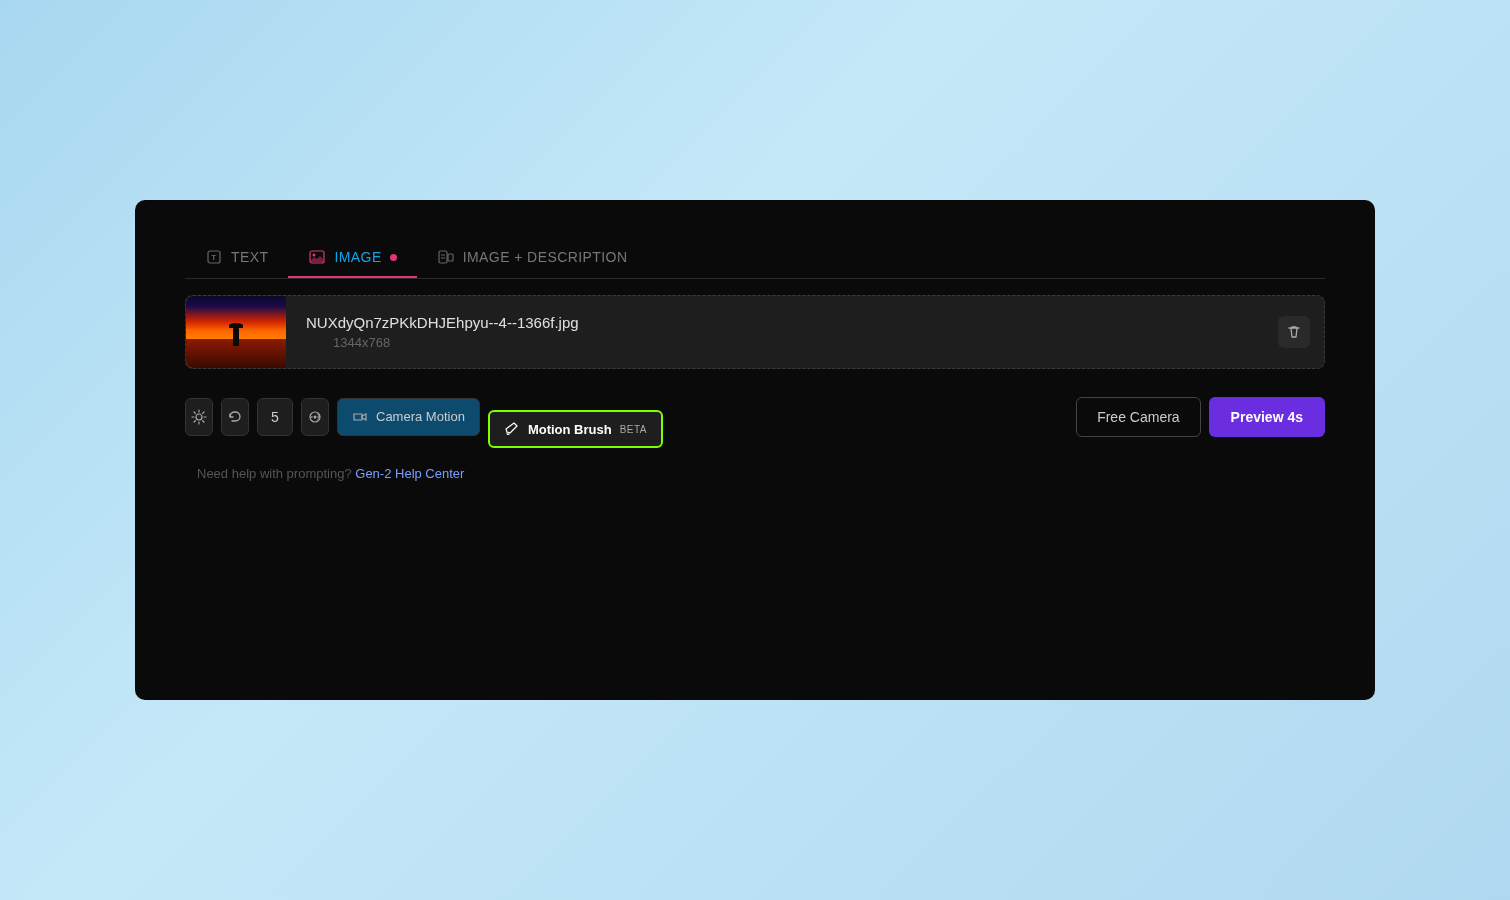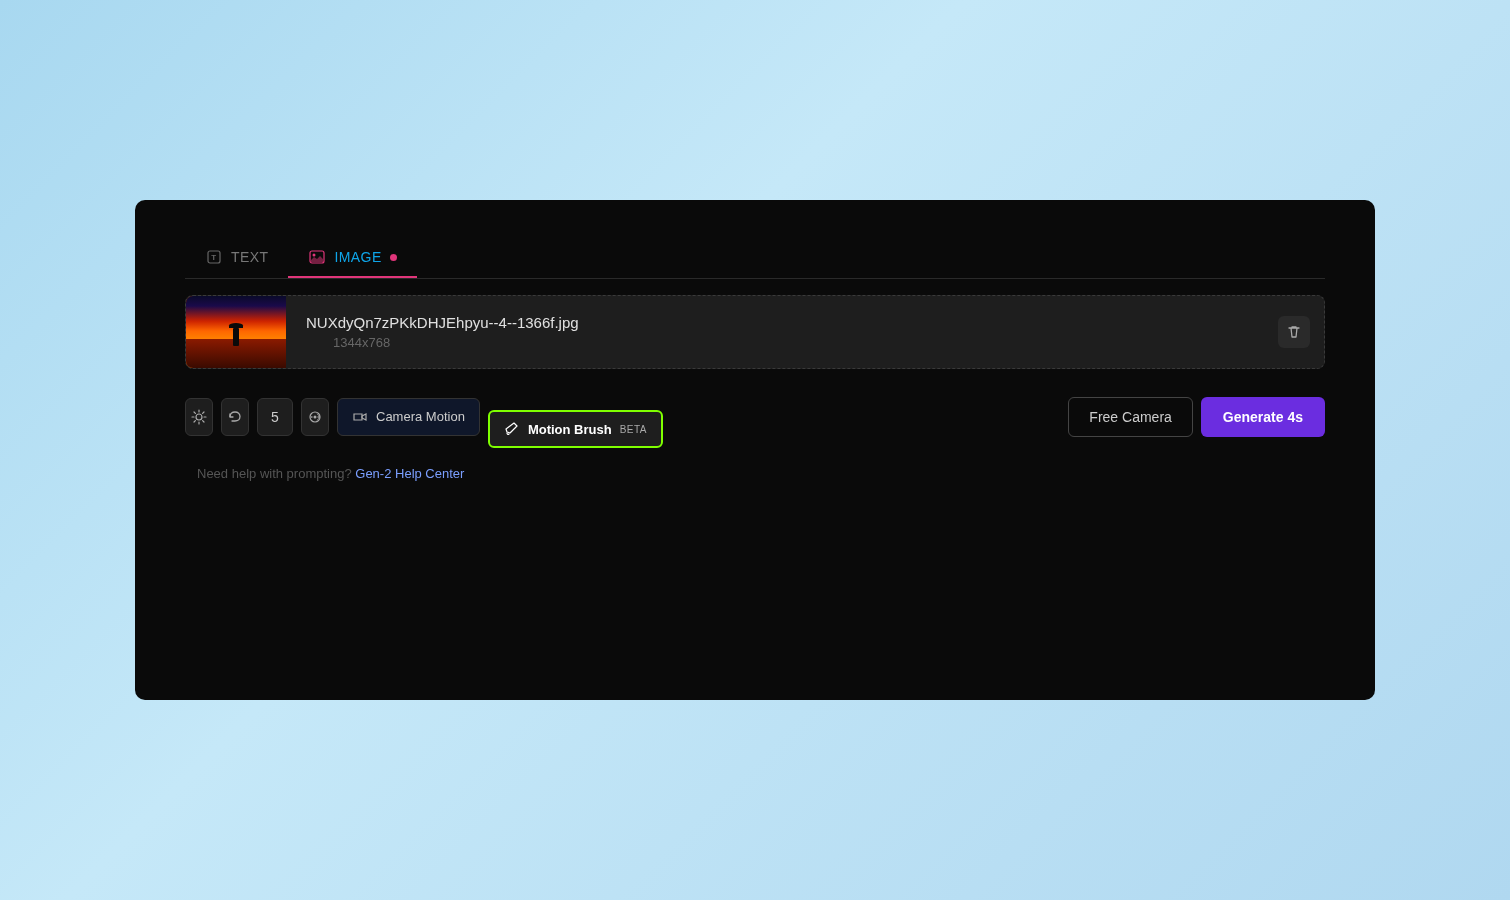--- a/index.html
+++ b/index.html
@@ -207,21 +207,21 @@
       display: flex;
       align-items: center;
       justify-content: center;
       font-size: 14px;
     }
 
     .camera-motion-btn {
       display: flex;
       align-items: center;
       gap: 8px;
-      background: #0f172a;
+      background: #0c4a6e;
       border: 1px solid #333;
       border-radius: 6px;
       color: #ccc;
       cursor: pointer;
       height: 38px;
       padding: 0 14px;
       font-size: 13px;
     }
 
     .motion-brush-btn {
@@ -316,20 +316,31 @@
           <svg width="16" height="16" viewBox="0 0 16 16" fill="none">
             <rect x="1" y="2" width="14" height="12" rx="2" stroke="#e0357a" stroke-width="1.2" fill="none"></rect>
             <circle cx="5" cy="6" r="1.5" fill="#e0357a"></circle>
             <path d="M2 11 L5 8 L8 10 L11 7 L14 10 L14 13 L2 13Z" fill="#e0357a" opacity="0.5"></path>
           </svg>
         </div>
         <span>IMAGE</span>
         <span class="tab-dot"></span>
       </div>
 
+      <div class="tab">
+        <div class="tab-icon icon-svg">
+          <svg width="16" height="16" viewBox="0 0 16 16" fill="none">
+            <rect x="1" y="2" width="8" height="12" rx="1.5" stroke="#666" stroke-width="1.2" fill="none"></rect>
+            <rect x="10" y="5" width="5" height="7" rx="1" stroke="#666" stroke-width="1.2" fill="none"></rect>
+            <line x1="3" y1="6" x2="7" y2="6" stroke="#666" stroke-width="1"></line>
+            <line x1="3" y1="9" x2="7" y2="9" stroke="#666" stroke-width="1"></line>
+          </svg>
+        </div>
+        <span>IMAGE + DESCRIPTION</span>
+      </div>
     </div>
 
     <div class="image-upload-area">
       <div class="image-thumbnail">
         <div class="image-thumbnail-inner">
           <div class="thumb-sky"></div>
           <div class="thumb-ground"></div>
           <div class="thumb-figure"></div>
         </div>
       </div>
@@ -392,21 +403,21 @@
         <span class="beta-badge">BETA</span>
       </button>
 
       <div class="spacer"></div>
 
       <button class="free-preview-btn">
         <span>Free Camera</span>
       </button>
 
       <button class="generate-btn">
-        <span>Generate 4s</span>
+        <span>Preview 4s</span>
       </button>
     </div>
 
     <div class="help-row">
       <span>Need help with prompting?</span>
       <a class="help-link">Gen-2 Help Center</a>
     </div>
 
   </div>
 </div>

